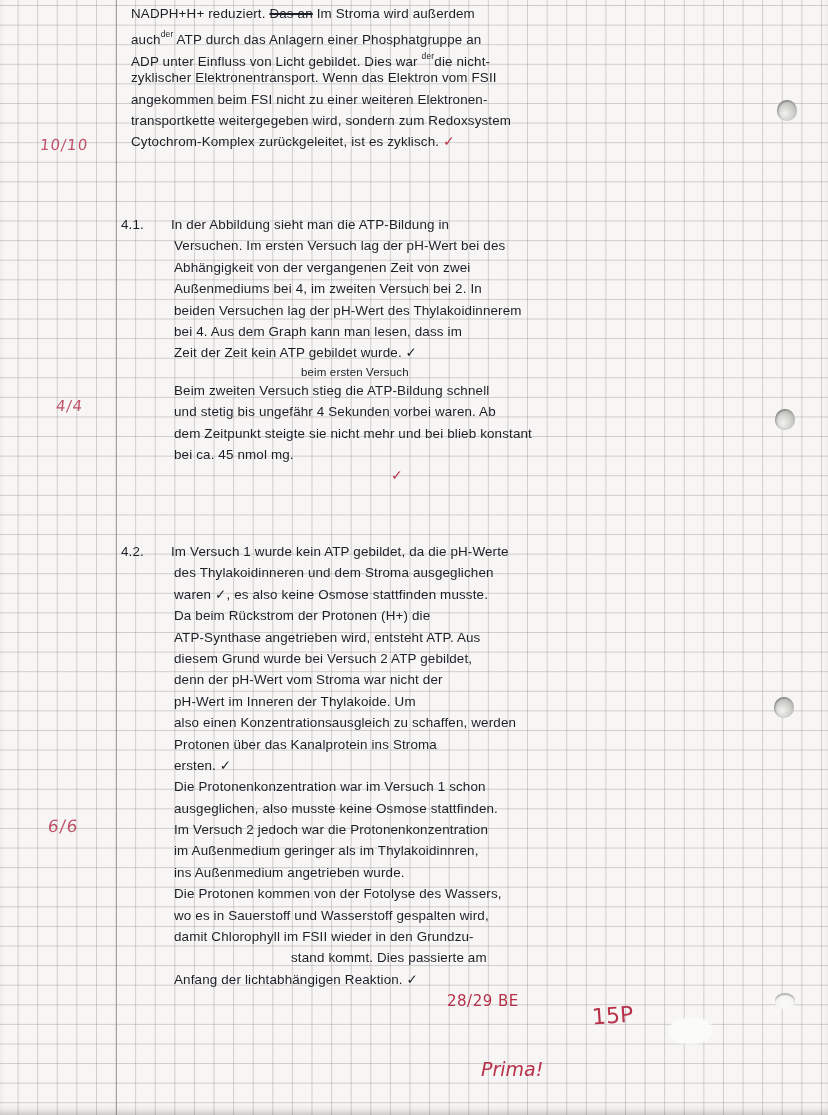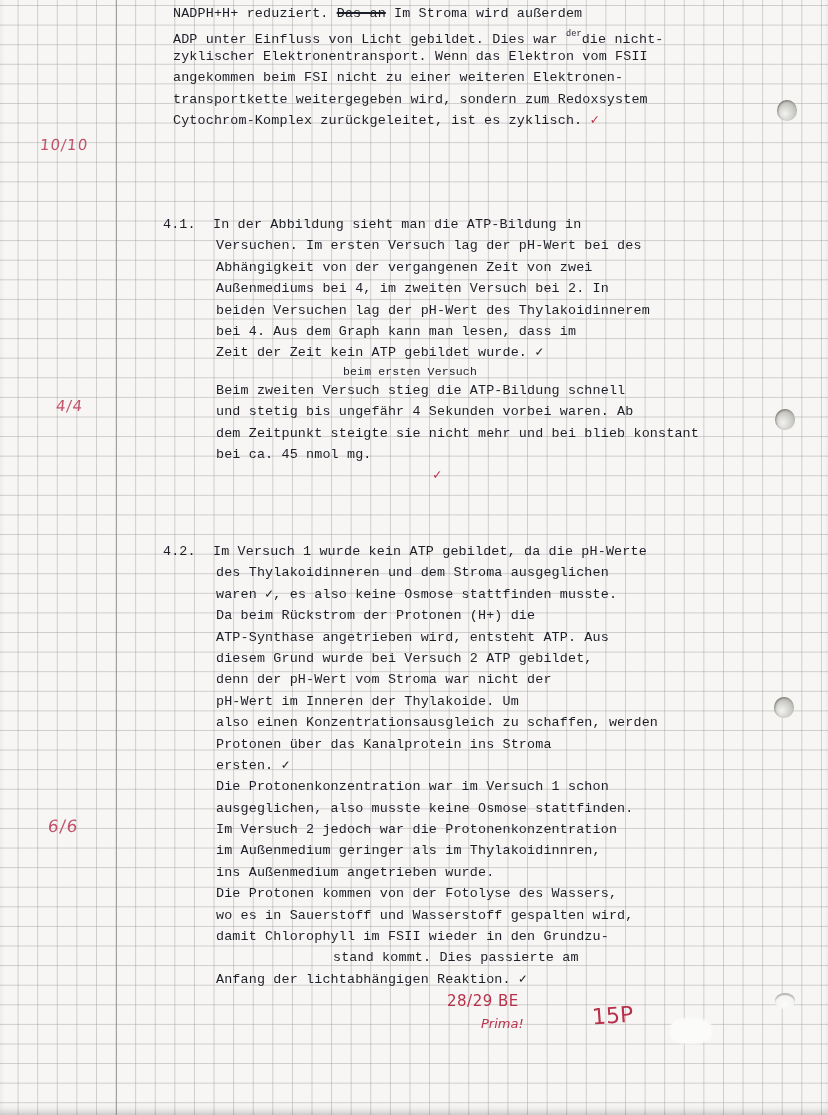--- a/index.html
+++ b/index.html
@@ -39,26 +39,25 @@
       height: 21px;
       border-radius: 50%;
       background: radial-gradient(circle at 40% 65%, #f2f2ef 0%, #c9c9c4 55%, #8f8f8a 100%);
       box-shadow: inset 1px 1px 2px rgba(0,0,0,0.35);
     }
     .hole.partial {
       background: radial-gradient(circle at 50% 70%, #fbfbf9 0%, #f2f2ef 70%, #cfcfca 100%);
       box-shadow: inset 0 2px 1px rgba(0,0,0,0.25);
     }
     .hw {
-      font-family: Liberation Mono, monospace;
+      font-family: Liberation Sans, sans-serif;
       color: #1d1f28;
       font-size: 13.4px;
       line-height: 21.4px;
       letter-spacing: 0.15px;
-      margin-left: 42px;
     }
     .block {
       position: absolute;
       left: 121px;
       width: 640px;
     }
     .line {
       white-space: nowrap;
       height: 21.4px;
     }
@@ -118,20 +117,23 @@
 
   <div class="score" style="left:40px; top:136px;">10/10</div>
   <div class="score" style="left:56px; top:397px;">4/4</div>
   <div class="score" style="left:48px; top:816px; font-size:17px;">6/6</div>
 
   <div class="block hw" style="top:3px;">
     <div class="line indent" style="padding-left:10px;">
       <span>NADPH+H+ reduziert. </span><span class="strike">Das an</span><span> Im Stroma wird außerdem</span>
     </div>
     <div class="line" style="padding-left:10px;">
+      <span>auch</span><span class="sup">der</span><span> ATP durch das Anlagern einer Phosphatgruppe an</span>
+    </div>
+    <div class="line" style="padding-left:10px;">
       <span>ADP unter Einfluss von Licht gebildet. Dies war </span><span class="sup">der</span><span>die nicht-</span>
     </div>
     <div class="line" style="padding-left:10px;">zyklischer Elektronentransport. Wenn das Elektron vom FSII</div>
     <div class="line" style="padding-left:10px;">angekommen beim FSI nicht zu einer weiteren Elektronen-</div>
     <div class="line" style="padding-left:10px;">transportkette weitergegeben wird, sondern zum Redoxsystem</div>
     <div class="line" style="padding-left:10px;">
       <span>Cytochrom-Komplex zurückgeleitet, ist es zyklisch. </span><span class="check">✓</span>
     </div>
   </div>
 
@@ -176,14 +178,14 @@
     <div class="line indent">ins Außenmedium angetrieben wurde.</div>
     <div class="line indent">Die Protonen kommen von der Fotolyse des Wassers,</div>
     <div class="line indent">wo es in Sauerstoff und Wasserstoff gespalten wird,</div>
     <div class="line indent">damit Chlorophyll im FSII wieder in den Grundzu-</div>
     <div class="line indent" style="padding-left:170px;">stand kommt. Dies passierte am</div>
     <div class="line indent">Anfang der lichtabhängigen Reaktion. ✓</div>
   </div>
 
   <div class="note red" style="left:447px; top:992px; font-size:15px; letter-spacing:0.5px;">28/29 BE</div>
   <div class="note red" style="left:592px; top:1003px; font-size:22px; transform:rotate(-4deg);">15P</div>
-  <div class="note red" style="left:481px; top:1016px; font-size:13px; font-style:italic;">Prima!</div>
+  <div class="note red" style="left:481px; top:1058px; font-size:19px; font-style:italic;">Prima!</div>
 </div>
 
 </body></html>

